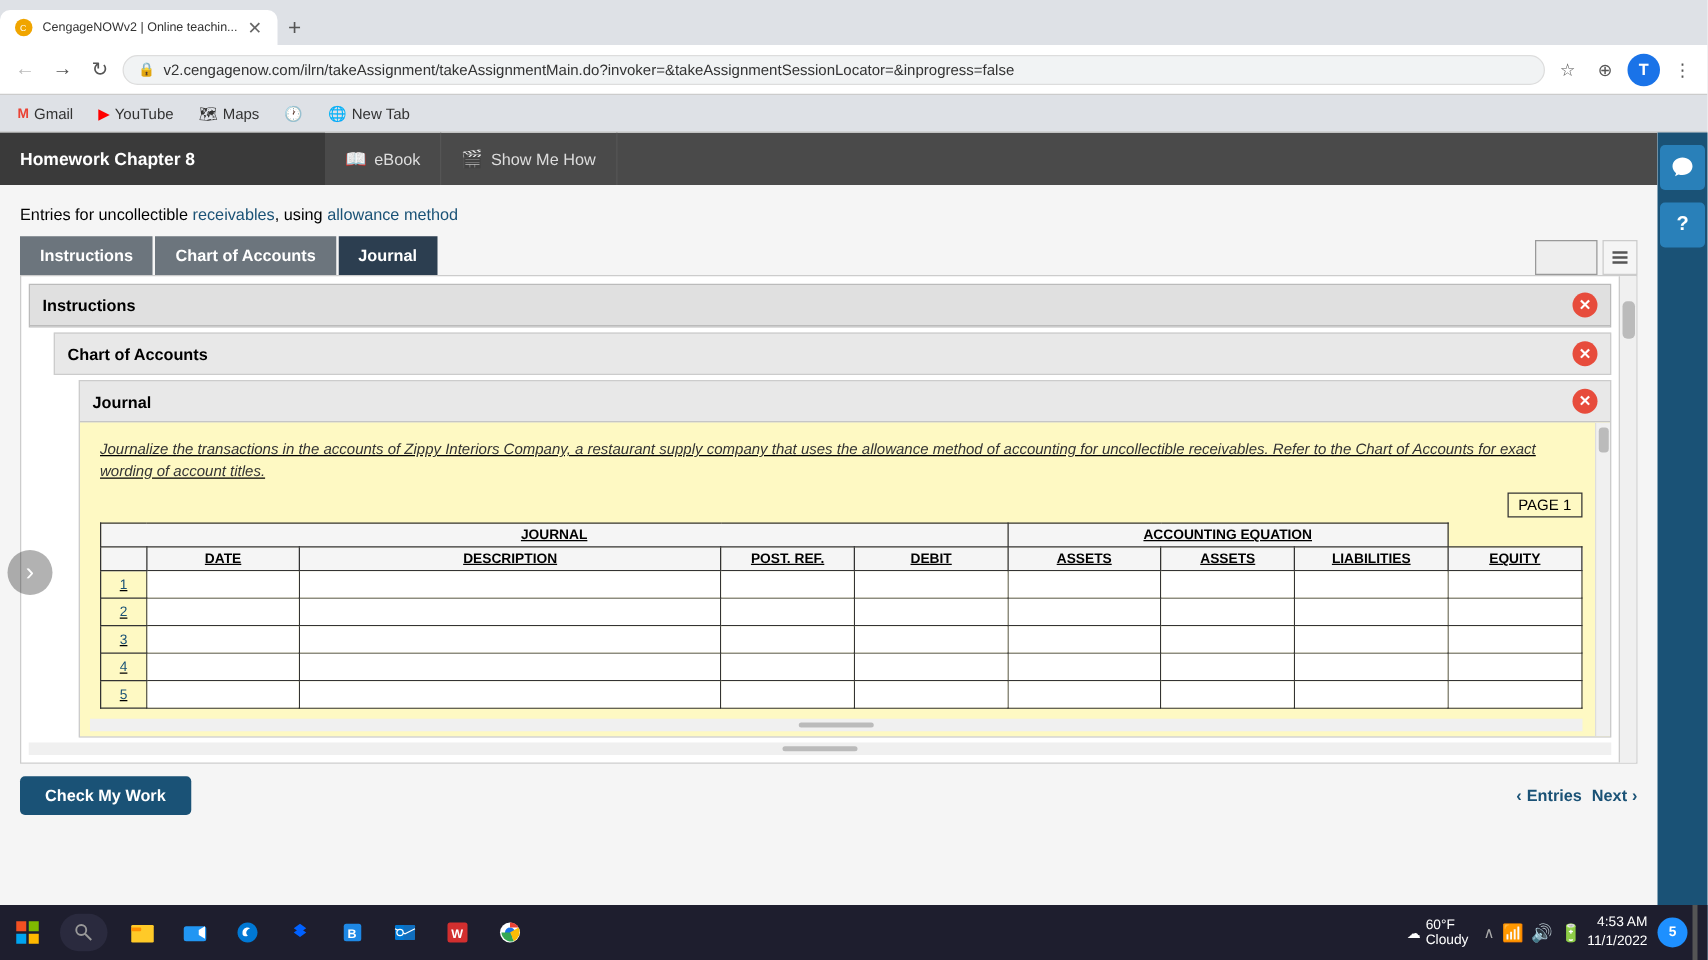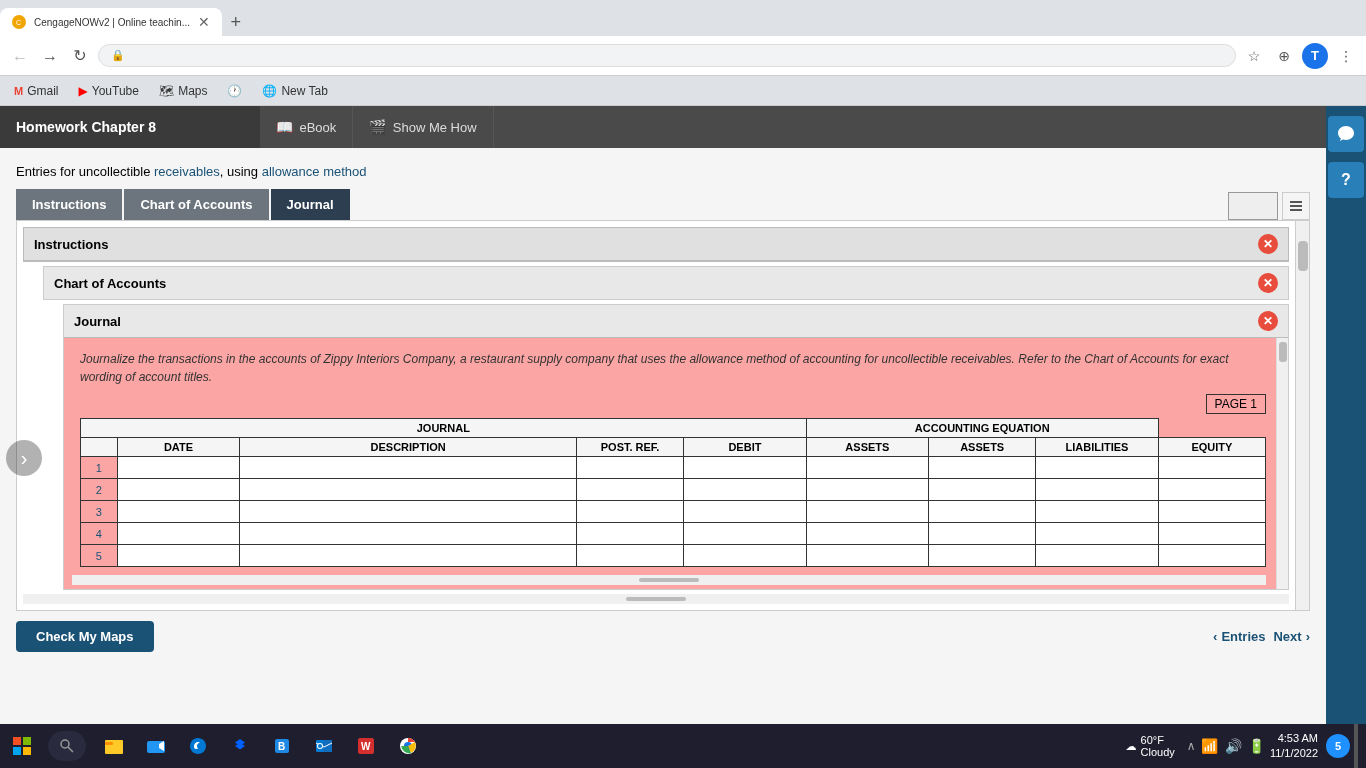--- a/index.html
+++ b/index.html
@@ -114,20 +114,21 @@
       <span class="tab-close">✕</span>
     </div>
     <div class="tab-new">+</div>
   </div>
   <div class="address-bar">
     <div class="nav-btn disabled">←</div>
     <div class="nav-btn">→</div>
     <div class="nav-btn">↻</div>
     <div class="url-field">
       <span class="url-lock">🔒</span>
+      <span class="url-text">v2.cengagenow.com/ilrn/takeAssignment/takeAssignmentMain.do?invoker=&amp;takeAssignmentSessionLocator=&amp;inprogress=false</span>
     </div>
     <div class="url-action-btn">☆</div>
     <div class="url-action-btn">⊕</div>
     <div class="url-action-btn" style="background:#1a73e8;border-radius:50%;width:26px;height:26px;display:flex;align-items:center;justify-content:center;color:white;font-weight:bold;font-size:13px;">T</div>
     <div class="url-action-btn">⋮</div>
   </div>
   <div class="bookmarks-bar">
     <div class="bookmark-item">
       <span class="bk-icon" style="color:#EA4335;font-weight:bold;font-size:11px;">M</span>
       <span>Gmail</span>
@@ -221,21 +222,21 @@
             <span style="font-weight:bold;font-size:13px;">Chart of Accounts</span>
             <div class="panel-close">✕</div>
           </div>
         </div>
 
         <div style="border:1px solid #ccc;background:#e8e8e8;margin-left:40px;">
           <div style="display:flex;justify-content:space-between;align-items:center;padding:6px 10px;border-bottom:1px solid #bbb;">
             <span style="font-weight:bold;font-size:13px;">Journal</span>
             <div class="panel-close">✕</div>
           </div>
-          <div style="background:#fca5a5;padding:4px 8px;overflow-y:auto;max-height:380px;position:relative;">
+          <div style="background:#fef9c3;padding:4px 8px;overflow-y:auto;max-height:380px;position:relative;text-decoration:underline;">
 
             <div style="position:absolute;right:0;top:0;bottom:0;width:12px;background:#f0f0f0;border-left:1px solid #ddd;">
               <div style="width:8px;height:20px;background:#bbb;border-radius:3px;margin:2px auto;margin-top:4px;"></div>
             </div>
 
             <p class="instruction-text">Journalize the transactions in the accounts of Zippy Interiors Company, a restaurant supply company that uses the allowance method of accounting for uncollectible receivables. Refer to the Chart of Accounts for exact wording of account titles.</p>
 
             <div class="journal-table-container" style="margin-right:14px;">
               <div class="page-label">
                 <span class="page-box">PAGE <span>1</span></span>
@@ -326,21 +327,21 @@
 
         <div class="scroll-indicator" style="margin-top:4px;">
           <div class="scroll-handle"></div>
         </div>
       </div>
     </div>
 
     <div class="nav-arrow" style="top:50%;left:6px;transform:translateY(-50%);">›</div>
 
     <div style="display:flex;justify-content:space-between;align-items:center;margin-top:10px;">
-      <button class="check-btn">Check My Maps</button>
+      <button class="check-btn">Check My Work</button>
       <div class="nav-buttons">
         <div class="prev-btn">
           <span>‹</span>
           <span>Entries</span>
         </div>
         <div class="next-btn">
           <span>Next</span>
           <span>›</span>
         </div>
       </div>

